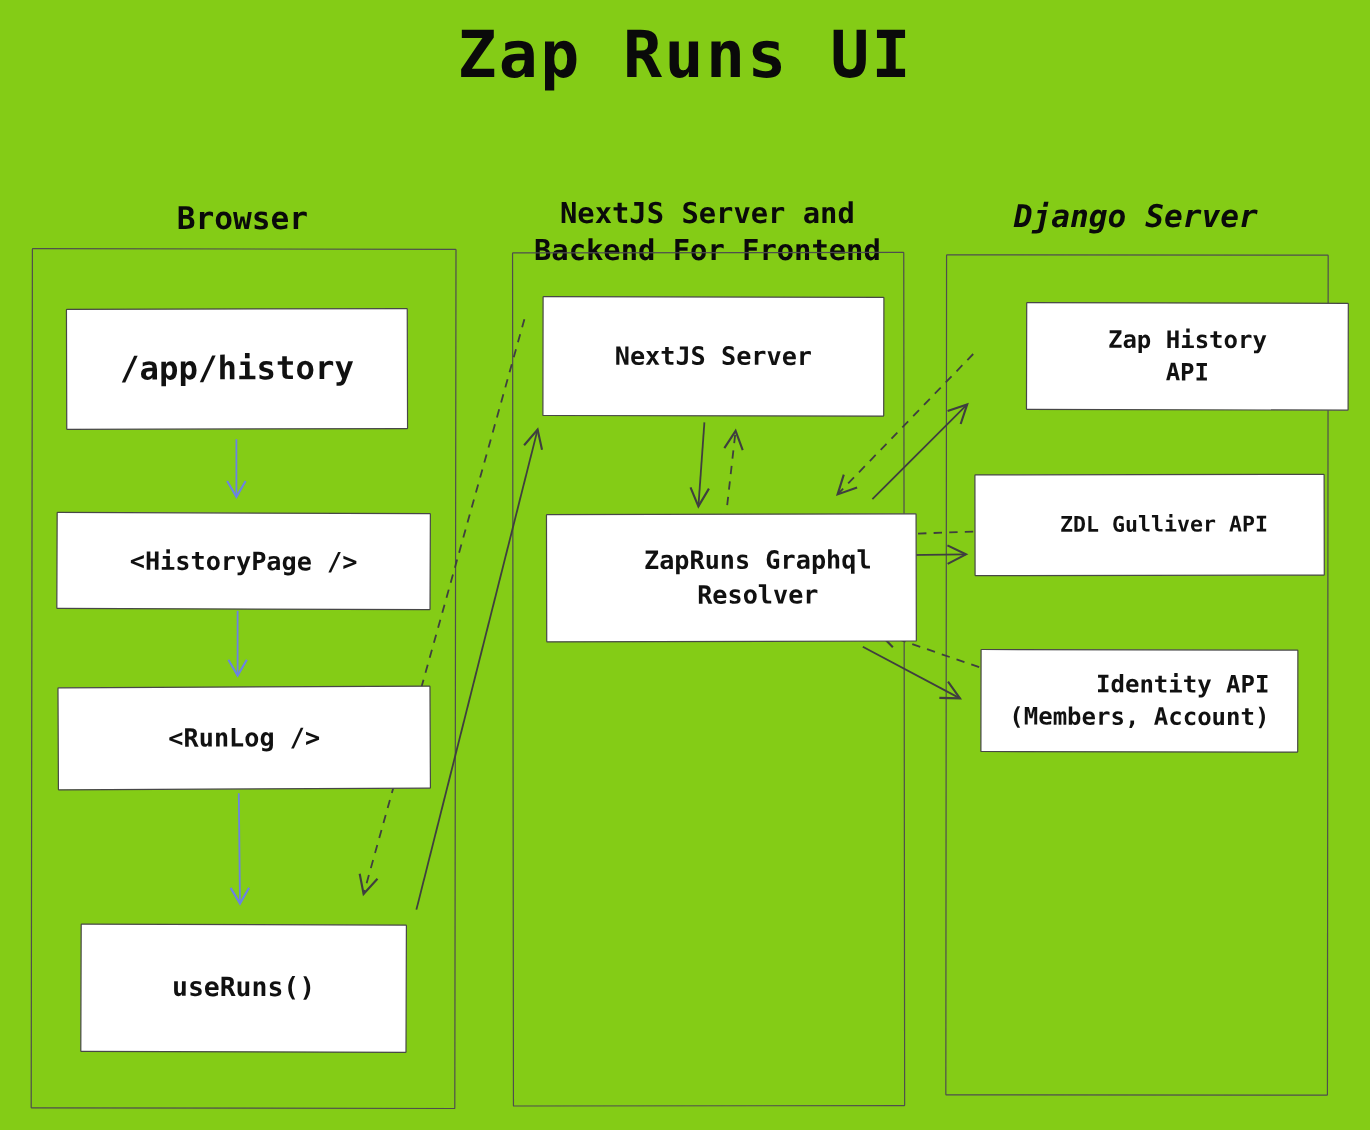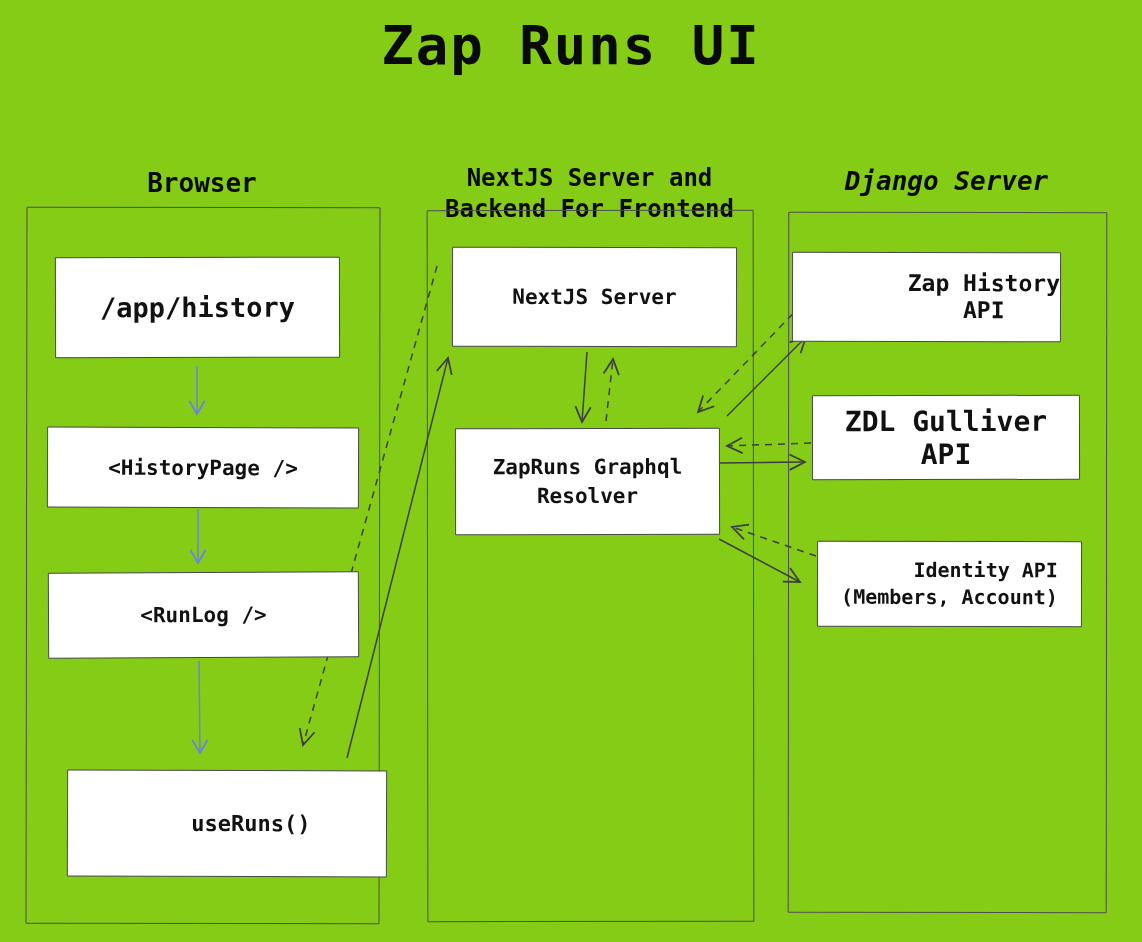--- a/index.html
+++ b/index.html
@@ -25,25 +25,25 @@
   .container.django{left:788px;top:212px;width:317px;height:699px;transform:rotate(0.05deg);}
   .box{
     position:absolute;border:1.6px solid #474747;background:#ffffff;border-radius:1px;
     display:flex;align-items:center;justify-content:center;text-align:center;
     font-weight:bold;white-space:pre-line;
   }
   .box span{white-space:pre-line;}
   .box.app-history{left:55px;top:257px;width:283px;height:99px;font-size:27px;transform:rotate(-0.15deg);}
   .box.history-page{left:47px;top:427px;width:310px;height:79px;font-size:21px;transform:rotate(0.2deg);}
   .box.run-log{left:48px;top:572px;width:309px;height:84px;font-size:21px;transform:rotate(-0.25deg);}
-  .box.use-runs{left:67px;top:770px;width:270px;height:105px;font-size:22px;transform:rotate(0.18deg);padding-left:48px;}
+  .box.use-runs{left:67px;top:770px;width:270px;height:105px;font-size:22px;transform:rotate(0.18deg);}
   .box.nextjs-server{left:452px;top:247px;width:283px;height:98px;font-size:21px;transform:rotate(0.1deg);}
-  .box.resolver{left:455px;top:428px;width:263px;height:105px;font-size:21px;line-height:29px;transform:rotate(-0.12deg);}
-  .box.zap-history{left:792px;top:252px;width:267px;height:88px;font-size:23px;line-height:27px;transform:rotate(0.12deg);justify-content:flex-end;}
-  .box.zdl{left:812px;top:395px;width:266px;height:83px;font-size:28px;transform:rotate(-0.1deg);}
+  .box.resolver{left:455px;top:428px;width:263px;height:105px;font-size:21px;line-height:29px;transform:rotate(-0.12deg);padding-left:44px;}
+  .box.zap-history{left:855px;top:252px;width:267px;height:88px;font-size:20px;line-height:27px;transform:rotate(0.12deg);}
+  .box.zdl{left:812px;top:395px;width:266px;height:83px;font-size:18px;transform:rotate(-0.1deg);padding-left:24px;}
   .box.identity{left:817px;top:541px;width:263px;height:84px;font-size:20px;line-height:27px;transform:rotate(0.1deg);text-align:right;}
   svg.edges{position:absolute;left:0;top:0;width:1142px;height:942px;pointer-events:none;}
 </style>
 </head>
 <body>
 
 <div class="canvas">
 
   <h1 class="title">Zap Runs UI</h1>
 

